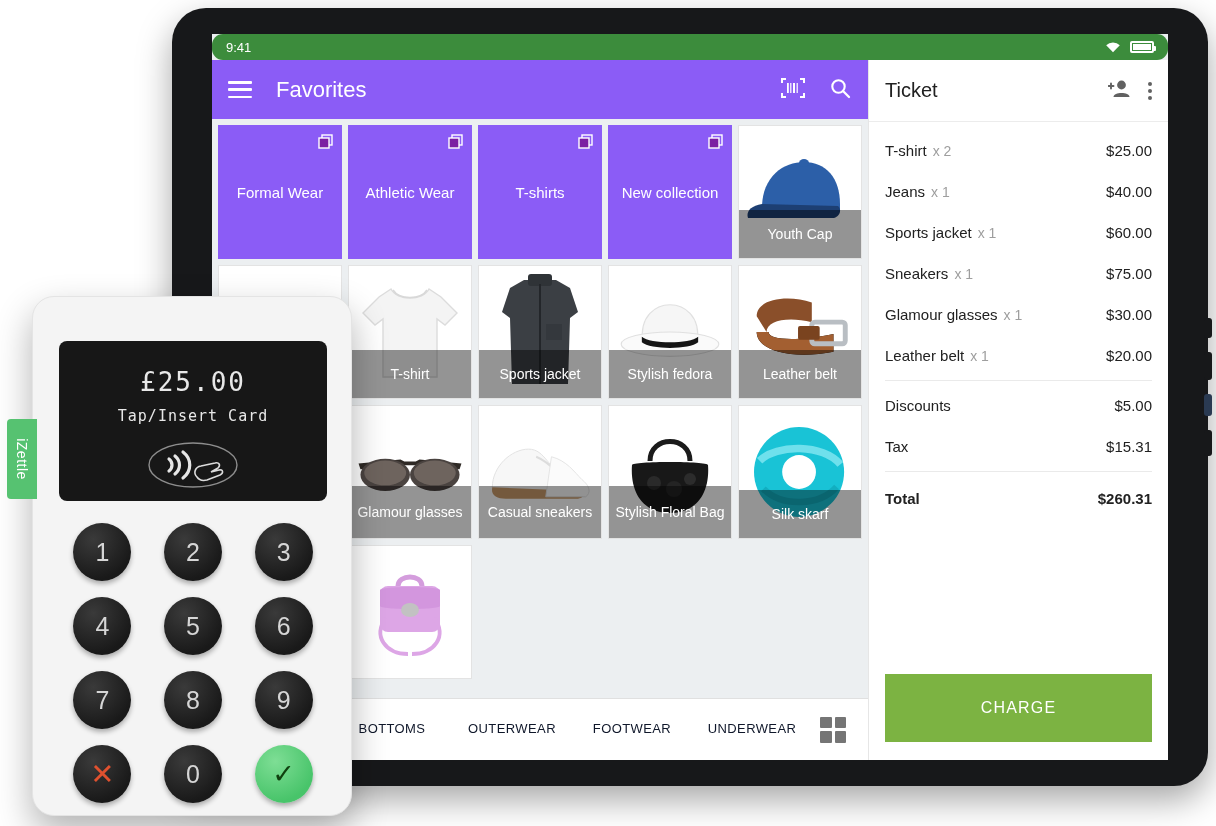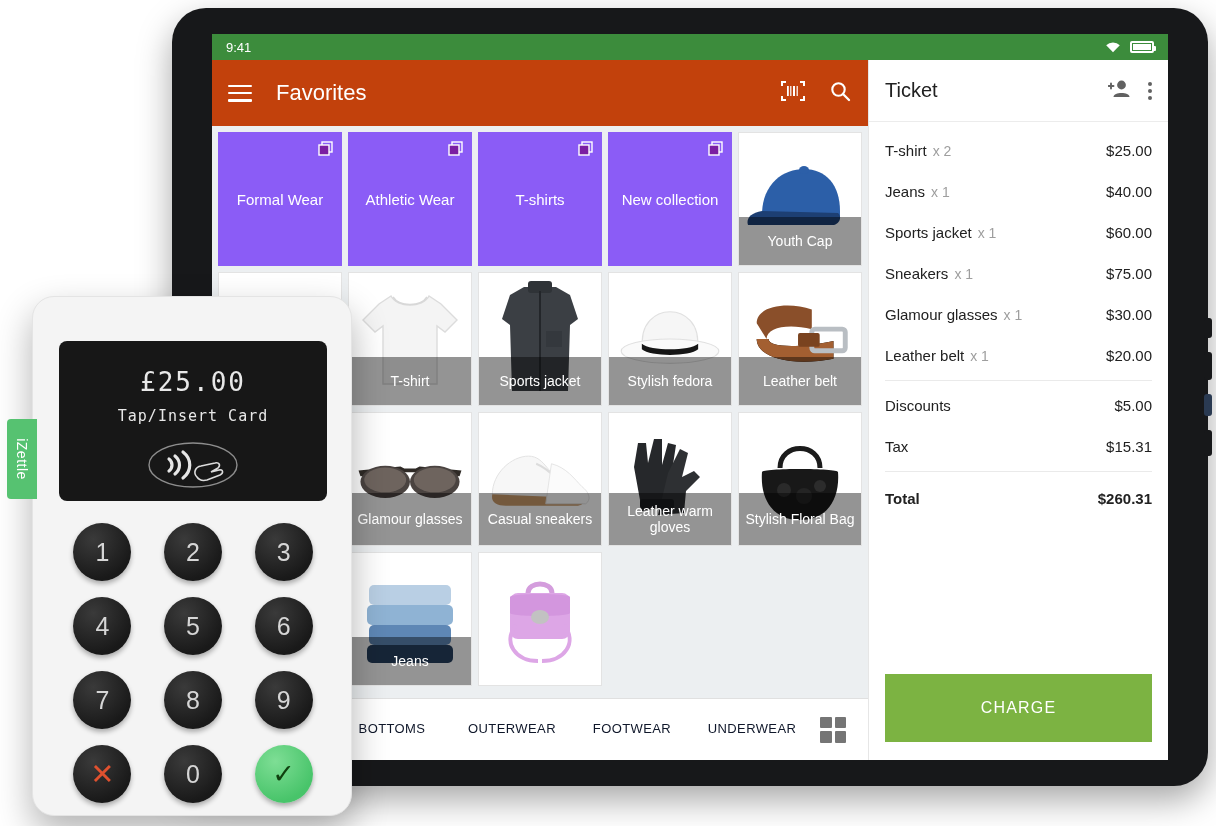--- a/index.html
+++ b/index.html
@@ -33,21 +33,21 @@
     position: absolute; left: 40px; top: 26px;
     width: 956px; height: 726px;
     background: #eceff1; overflow: hidden;
     display: flex; flex-direction: column;
   }
 
   
   .statusbar {
     height: 26px; background: #3c8c3c; color: #fff;
     display: flex; align-items: center; justify-content: space-between;
-    padding: 0 14px; font-size: 13px; flex: 0 0 auto;
+    padding: 0 14px; font-size: 13px; flex: 0 0 auto; border-radius: 11px;
   }
   .statusbar .icons { display: flex; align-items: center; gap: 9px; }
   .wifi-ico { width: 16px; height: 12px; position: relative; }
   .batt-ico {
     width: 24px; height: 12px; border: 2px solid #fff; border-radius: 2px;
     position: relative;
   }
   .batt-ico::after {
     content: ""; position: absolute; right: -4px; top: 3px;
     width: 2px; height: 5px; background: #fff; border-radius: 0 1px 1px 0;
@@ -55,21 +55,21 @@
   .batt-ico::before {
     content:""; position:absolute; left:1px; top:1px; right:1px; bottom:1px; background:#fff;
   }
 
   
   .tablet-body { flex: 1 1 auto; display: flex; min-height: 0; }
   .pos-area { flex: 1 1 auto; display: flex; flex-direction: column; min-width: 0; background:#eceff1; }
 
   
   .appbar {
-    height: 66px; background: #c2410c; color: #fff;
+    height: 59px; background: #8b5cf6; color: #fff;
     display: flex; align-items: center; padding: 0 16px; flex: 0 0 auto;
   }
   .appbar .title { font-size: 22px; margin-left: 24px; font-weight: 400; }
   .appbar .spacer { flex: 1; }
   .appbar .act { margin-left: 22px; cursor: pointer; }
 
   .hamburger { width: 24px; height: 17px; display: flex; flex-direction: column;
     justify-content: space-between; cursor: pointer; }
   .hamburger span { display:block; height: 2.5px; background: #fff; border-radius: 1px; }
 
@@ -385,30 +385,20 @@
                   <svg width="128" height="92" viewBox="0 0 128 92">
                     <path d="M14 62 C14 40 34 22 52 22 C70 22 72 44 92 50 C106 54 110 60 108 68 L16 68 Z" fill="#f7f7f7" stroke="#e2e2e2"></path>
                     <path d="M14 62 C12 70 18 74 28 74 L102 74 C110 74 112 68 108 66 Z" fill="#c99a6a"></path>
                     <path d="M60 30 C70 34 76 40 82 46" stroke="#dcdcdc" stroke-width="2" fill="none"></path>
                     <path d="M76 30 C92 34 100 46 108 54 C116 60 118 68 112 72 L70 72 Z" fill="#fbfbfb" stroke="#e4e4e4"></path>
                   </svg>
                 </span>
                 <span class="caption tall">Casual sneakers</span>
               </div>
 
-              <div class="tile">
-                <span class="art">
-                  <svg width="120" height="104" viewBox="0 0 120 104">
-                    <path d="M24 40 L28 16 L36 16 L38 36 L44 12 L52 12 L52 38 L58 16 L66 18 L62 44 L64 78 L32 84 Z" fill="#26282b"></path>
-                    <path d="M58 46 L70 22 L78 26 L72 50 L84 44 L90 50 L76 64 L74 86 L48 88 Z" fill="#2e3033"></path>
-                    <rect x="30" y="72" width="34" height="10" rx="3" fill="#1b1d1f"></rect>
-                  </svg>
-                </span>
-                <span class="caption tall">Leather warm gloves</span>
-              </div>
 
               <div class="tile">
                 <span class="art">
                   <svg width="120" height="110" viewBox="0 0 120 110">
                     <path d="M40 44 C40 18 80 18 80 44" fill="none" stroke="#1b1b1b" stroke-width="5"></path>
                     <path d="M22 48 C22 44 98 44 98 48 C100 74 88 96 60 96 C32 96 20 74 22 48 Z" fill="#181818"></path>
                     <circle cx="44" cy="66" r="7" fill="#2a2a2a"></circle>
                     <circle cx="64" cy="72" r="8" fill="#242424"></circle>
                     <circle cx="80" cy="62" r="6" fill="#2c2c2c"></circle>
                   </svg>

